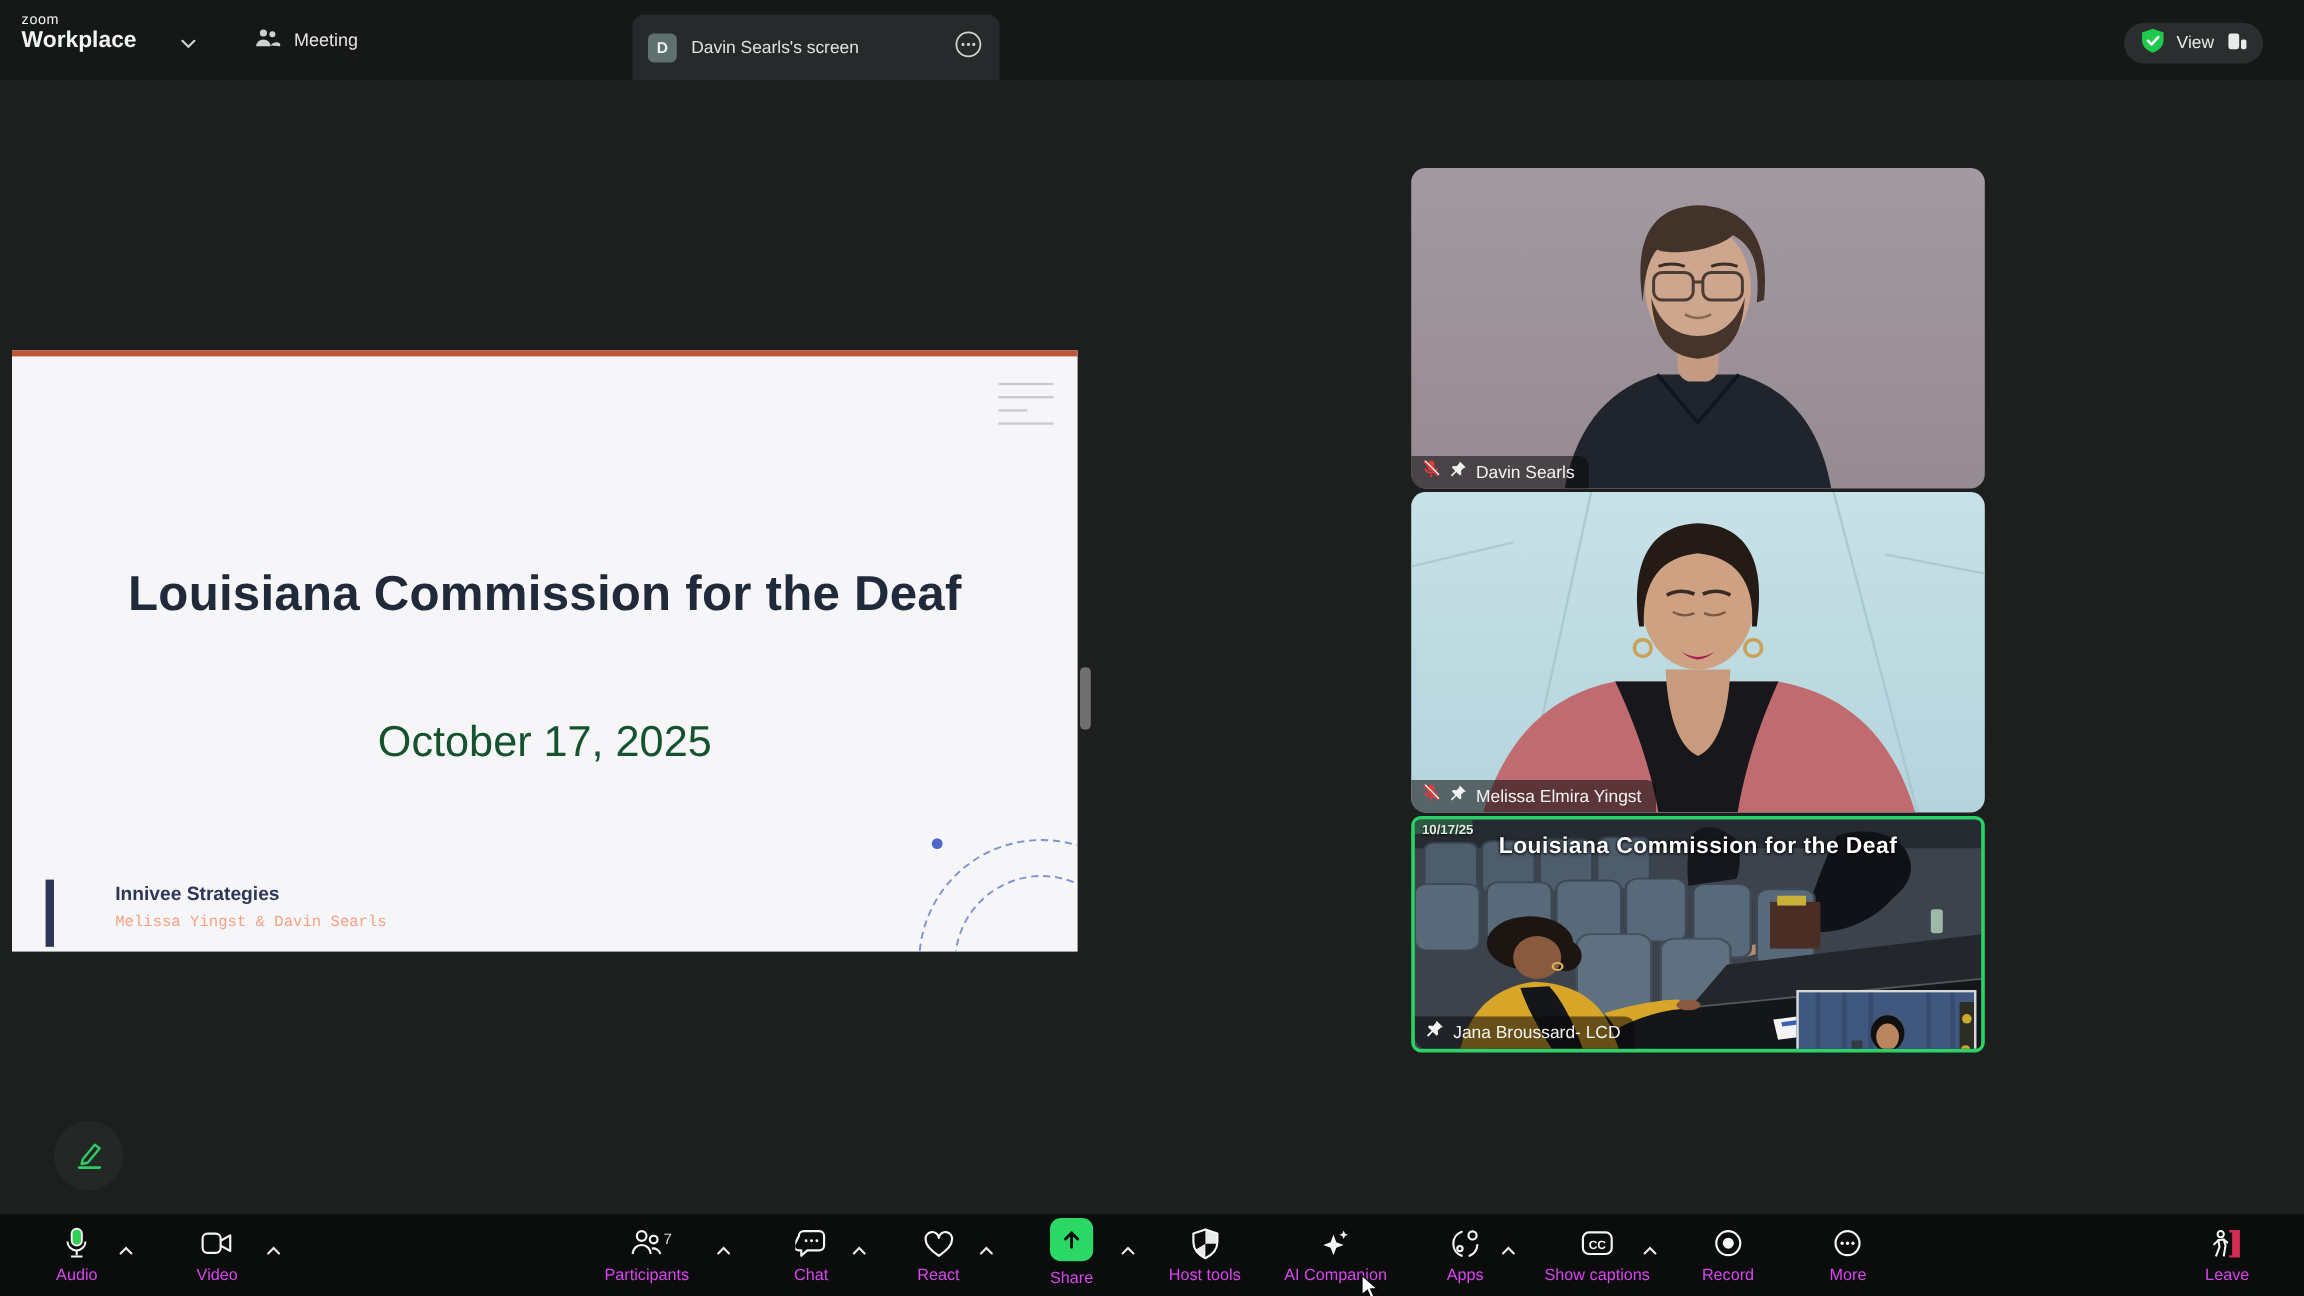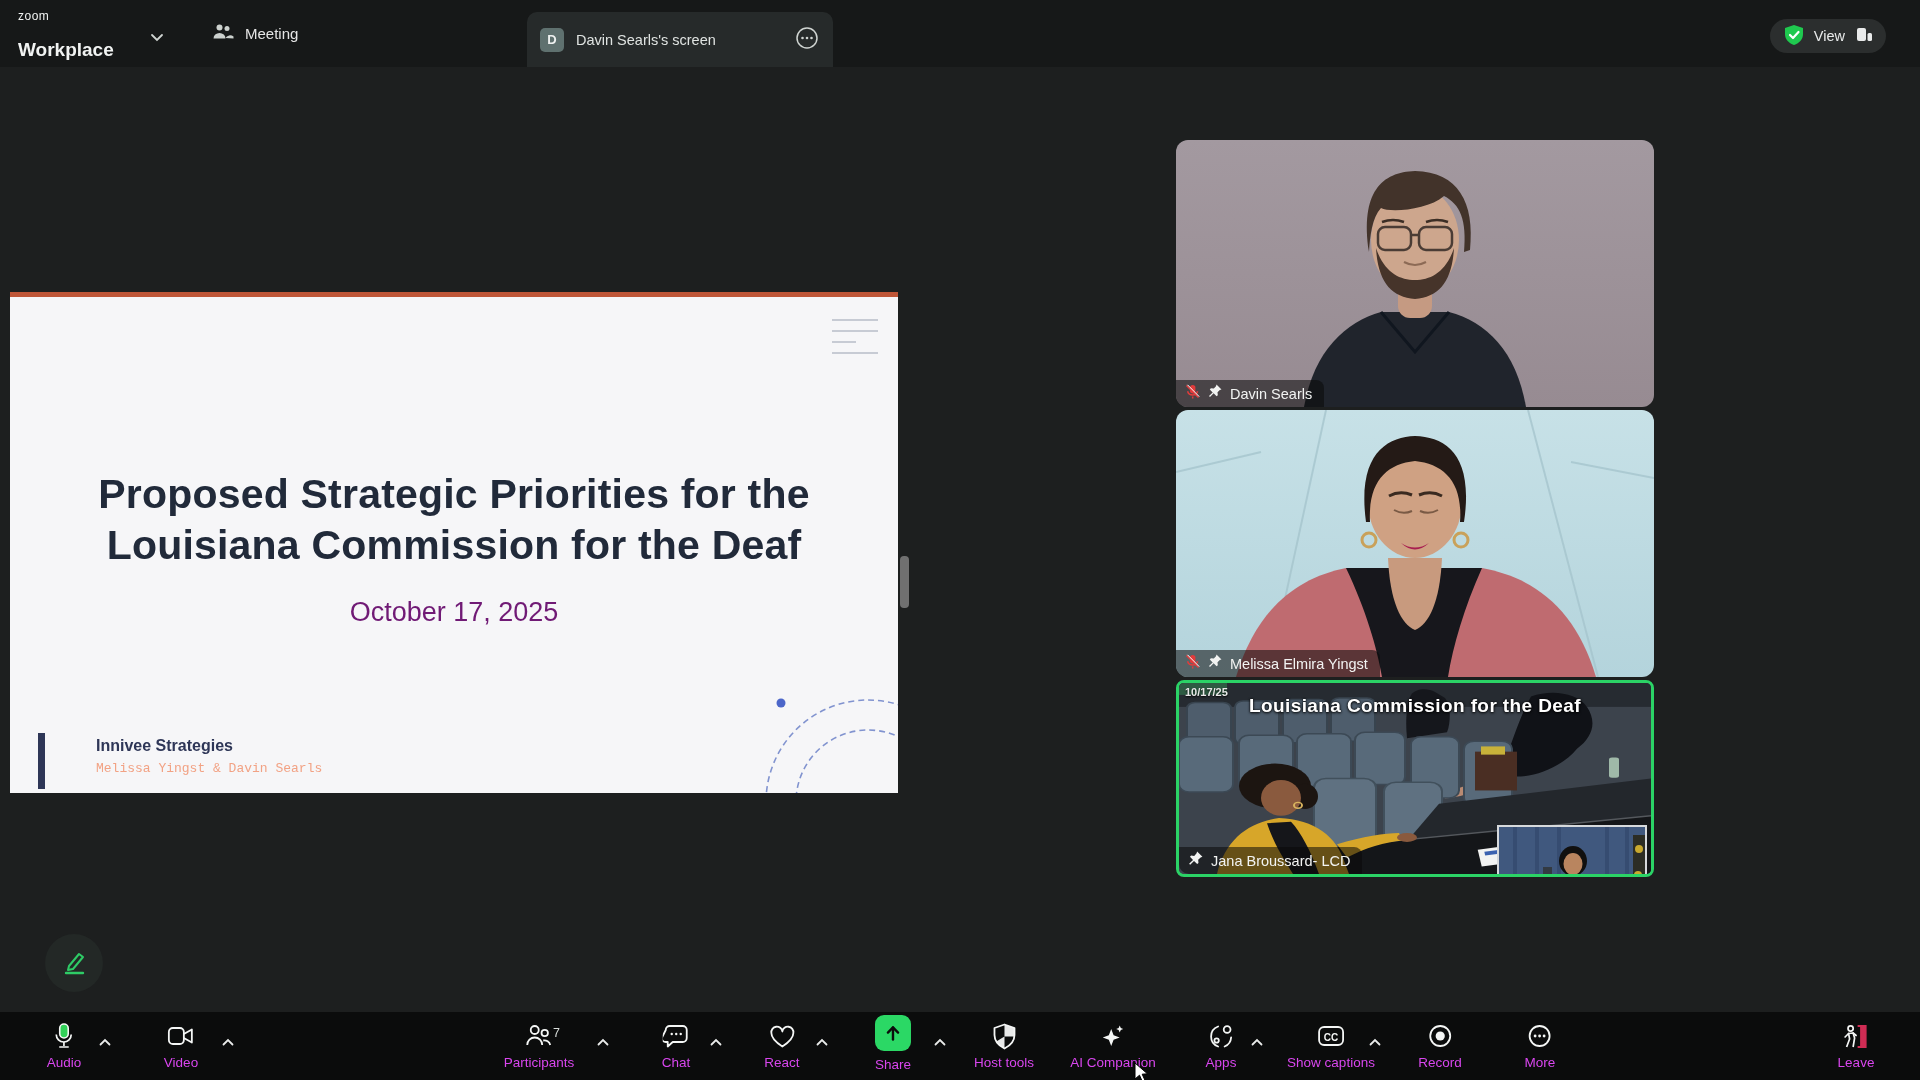--- a/index.html
+++ b/index.html
@@ -4,37 +4,37 @@
 <style>
   * { margin:0; padding:0; box-sizing:border-box; }
   html,body { background:#000; }
   body { font-family:"Liberation Sans", sans-serif; }
   .screen { position:relative; width:1920px; height:1080px; background:#1c1e1e; overflow:hidden; }
 
   
   .topbar { position:absolute; left:0; top:0; width:1920px; height:67px; background:#161818; }
   .logo { position:absolute; left:18px; top:9px; color:#f1f3f2; cursor:default; }
   .logo .z1 { display:block; font-size:12px; letter-spacing:.5px; }
-  .logo .z2 { display:block; font-size:19px; font-weight:600; margin-top:16px; }
+  .logo .z2 { display:block; font-size:19px; font-weight:600; margin-top:0px; }
   .logo-chev { position:absolute; left:150px; top:28px; }
   .meeting-tab { position:absolute; left:212px; top:0; height:67px; display:flex; align-items:center; gap:11px; color:#e5e5e5; font-size:15px; }
   .share-tab { position:absolute; left:527px; top:12px; width:306px; height:55px; background:#262a2a; border-radius:10px 10px 0 0; display:flex; align-items:center; padding:0 14px 0 13px; }
   .share-tab .avatar { width:24px; height:24px; border-radius:5px; background:#5f716f; color:#eef1f0; font-size:13px; font-weight:bold; display:flex; align-items:center; justify-content:center; }
   .share-tab .tab-label { margin-left:12px; color:#dfe3e1; font-size:14.5px; flex:1; white-space:nowrap; }
   .view-btn { position:absolute; right:34px; top:19px; height:34px; padding:0 13px; background:#2b2e2e; border-radius:17px; display:flex; align-items:center; gap:9px; color:#e9ebeb; font-size:14.5px; cursor:default; }
 
   
   .content { position:absolute; left:0; top:67px; width:1920px; height:945px; background:#1d1f1f; }
 
   .slide { position:absolute; left:10px; top:225px; width:888px; height:501px; background:#f6f6f8; border-top:5px solid #bf5638; overflow:hidden; }
   .slide-menu { position:absolute; right:20px; top:22px; width:46px; }
   .slide-menu div { height:2px; background:#c7cbd4; margin-bottom:9px; }
   .slide-menu div.short { width:24px; }
   .slide-title { position:absolute; left:0; top:172px; width:100%; text-align:center; font-size:41px; line-height:51px; font-weight:800; color:#212a3a; letter-spacing:.2px; }
-  .slide-date { position:absolute; left:0; top:300px; width:100%; text-align:center; font-size:27px; color:#701a75; }
+  .slide-date { position:absolute; left:0; top:300px; width:100%; text-align:center; font-size:36px; color:#14532d; }
   .brand { position:absolute; left:28px; top:434px; }
   .brand .bar { position:absolute; left:0; top:2px; width:7px; height:56px; background:#2e3657; }
   .brand .bname { position:absolute; left:58px; top:6px; font-size:16px; font-weight:bold; color:#2e3657; white-space:nowrap; }
   .brand .bsub { position:absolute; left:58px; top:30px; font-size:13px; color:#f2a284; white-space:nowrap;font-family:Liberation Mono, monospace; }
   .deco { position:absolute; left:0; top:0; width:888px; height:496px; pointer-events:none; }
 
   .scrollbar-thumb { position:absolute; left:900px; top:489px; width:9px; height:52px; background:#707070; border-radius:4px; }
   .annotate-btn { position:absolute; left:45px; top:867px; width:58px; height:58px; border-radius:50%; background:#232826; border:none; display:flex; align-items:center; justify-content:center; }
 
   
@@ -124,21 +124,20 @@
         <circle cx="858" cy="505" r="72" fill="none" stroke="#8193cf" stroke-width="1.6" stroke-dasharray="6 4"></circle>
         <circle cx="771" cy="406" r="4.5" fill="#4c66c9"></circle>
       </svg>
       <div class="slide-menu">
         <div></div>
           <div></div>
           <div class="short"></div>
           <div></div>
       </div>
       <div class="slide-title">
-        <div>Proposed Strategic Priorities for the</div>
         <div>Louisiana Commission for the Deaf</div>
       </div>
       <div class="slide-date">October 17, 2025</div>
       <div class="brand">
         <div class="bar"></div>
         <div class="bname">Innivee Strategies</div>
         <div class="bsub">Melissa Yingst &amp; Davin Searls</div>
       </div>
     </section>
 

